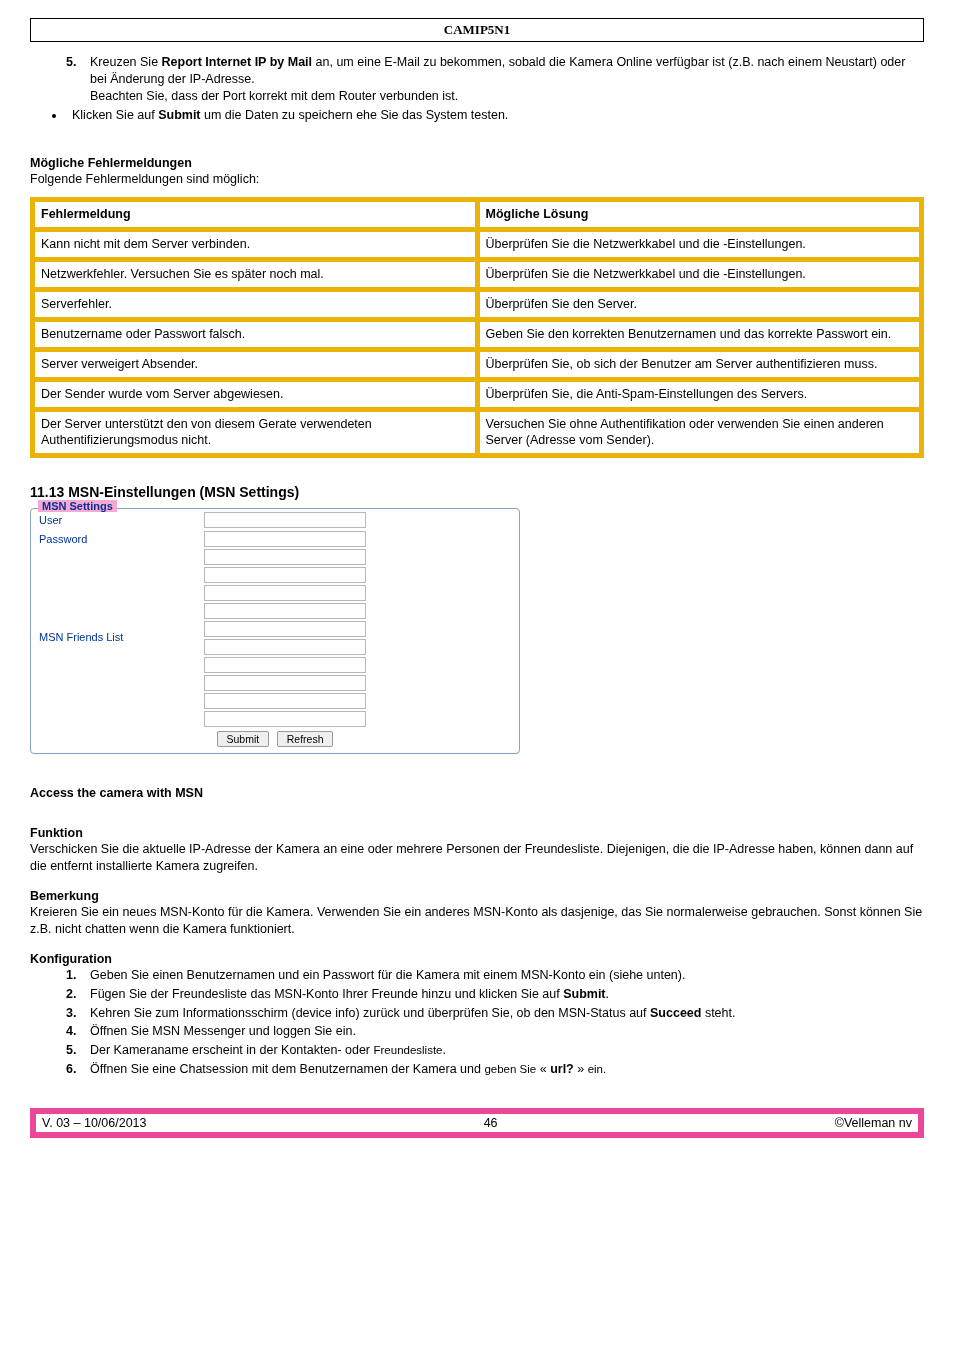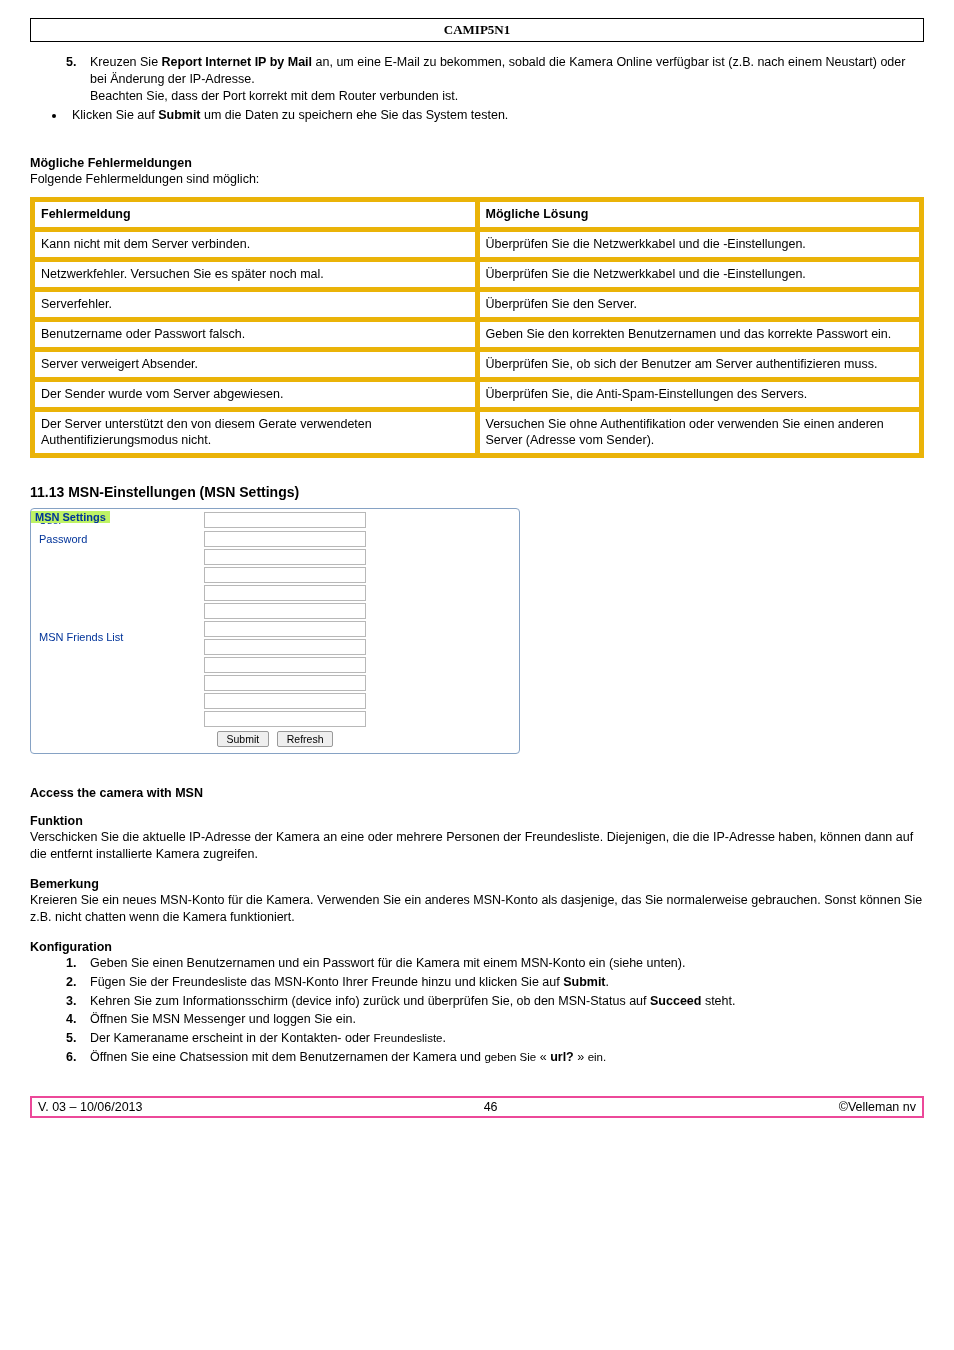--- a/index.html
+++ b/index.html
@@ -82,27 +82,26 @@
     border-radius: 4px;
     width: 480px;
     padding: 0 4px 6px 4px;
     position: relative;
     margin-top: 4px;
     margin-bottom: 20px;
   }
   .msn-fig .legend {
     position: absolute;
     top: -9px;
-    left: 0;
-    background: #bef264;
+    left: 7px;
+    background: #f9a8d4;
     padding: 0 4px;
     color: #003399;
     font-weight: bold;
     font-size: 11px;
-    margin-top: 11px;
   }
   .msn-row {
     display: flex;
     align-items: center;
     margin-top: 3px;
   }
   .msn-row:first-of-type { margin-top: 12px; }
   .msn-label {
     width: 165px;
     padding-left: 4px;
@@ -137,21 +136,21 @@
   }
   .msn-btn {
     font-size: 10.5px;
     padding: 1px 9px;
     background: #efefef;
     border: 1px solid #9a9a9a;
     border-radius: 2px;
     margin: 0 2px;
   }
   .footer-box {
-    border: 2px solid #ec4899;
+    border: 6px solid #ec4899;
     display: flex;
     justify-content: space-between;
     padding: 2px 6px;
     margin-top: 30px;
     font-size: 12.5px;
   }
 </style>
 </head>
 <body>
 
@@ -243,21 +242,21 @@
   </div>
 
   <div class="msn-buttons">
     <button type="button" class="msn-btn">Submit</button>
     <button type="button" class="msn-btn">Refresh</button>
   </div>
 </div>
 
 <div class="section-head">Access the camera with MSN</div>
 
-<div class="section-head" style="margin-top:14px">Funktion</div>
+<div class="section-head" style="margin-top:26px">Funktion</div>
 <div class="para">Verschicken Sie die aktuelle IP-Adresse der Kamera an eine oder mehrere Personen der Freundesliste. Diejenigen, die die IP-Adresse haben, können dann auf die entfernt installierte Kamera zugreifen.</div>
 
 <div class="section-head" style="margin-top:14px">Bemerkung</div>
 <div class="para">Kreieren Sie ein neues MSN-Konto für die Kamera. Verwenden Sie ein anderes MSN-Konto als dasjenige, das Sie normalerweise gebrauchen. Sonst können Sie z.B. nicht chatten wenn die Kamera funktioniert.</div>
 
 <div class="section-head" style="margin-top:14px">Konfiguration</div>
 <ol class="numbered">
   <li>
     <span class="num">1.</span>
     <span>Geben Sie einen Benutzernamen und ein Passwort für die Kamera mit einem MSN-Konto ein (siehe unten).</span>

